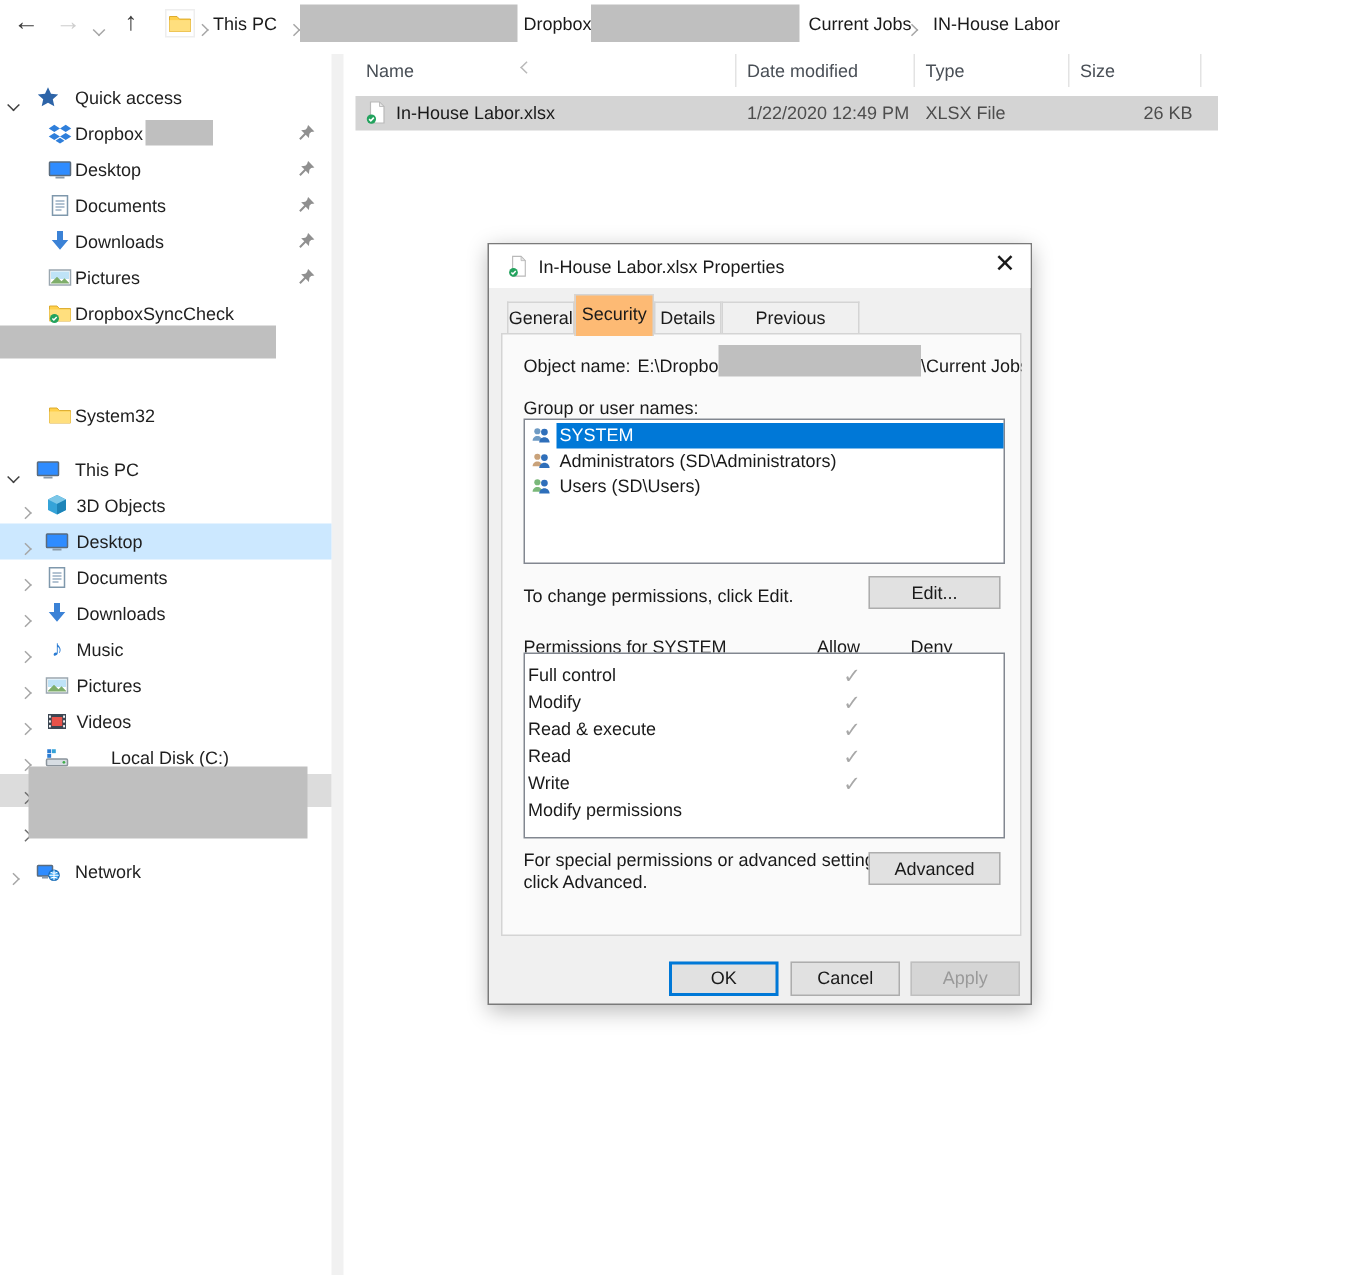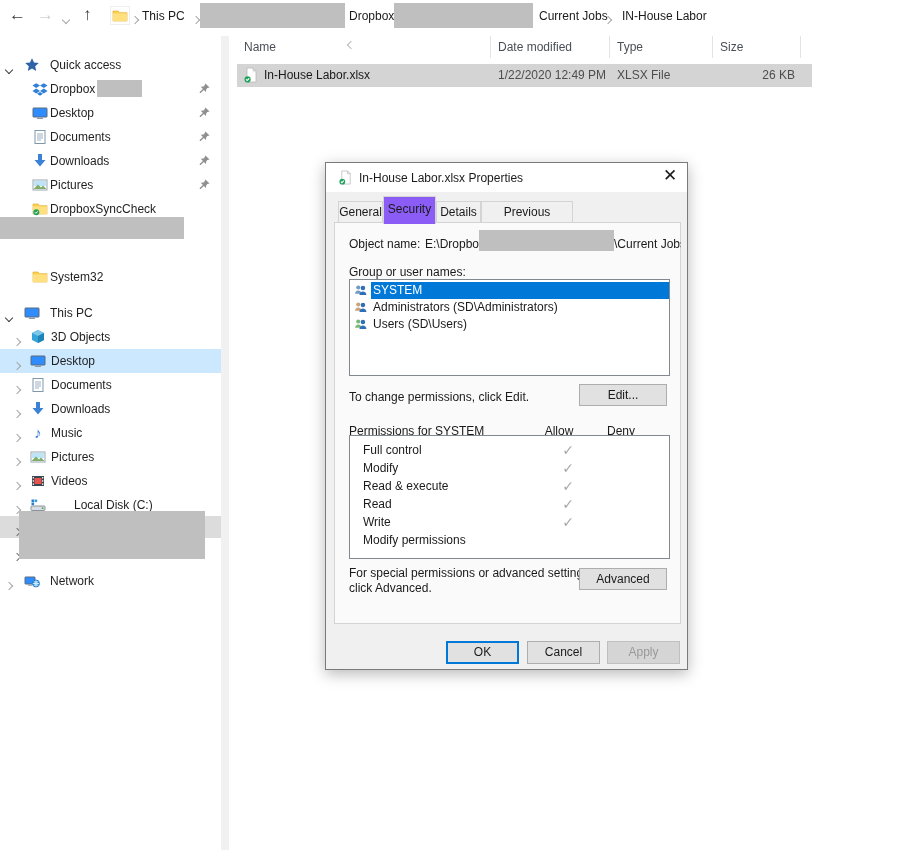--- a/index.html
+++ b/index.html
@@ -41,37 +41,37 @@
 
   
   #dlg { position:absolute; left:325px; top:162px; width:363px; height:508px;
     background:#f0f0f0; border:1px solid #7a7a7a; box-shadow:0 4px 14px rgba(0,0,0,.28); }
   .dlg-titlebar { position:absolute; left:0; top:0; width:100%; height:29px; background:#fff; }
   .dlg-title { position:absolute; left:33px; top:8px; }
   .dlg-close { position:absolute; right:0; top:0; width:34px; height:28px; text-align:center;
     font-size:17px; line-height:26px; color:#1a1a1a; cursor:default; }
   .tab { position:absolute; top:38px; height:22px; background:#f0f0f0; border:1px solid #d4d4d4;
     border-bottom:none; text-align:center; line-height:21px; cursor:default; }
-  .tab.active { top:33px; height:28px; background:#8b5cf6; line-height:24px; z-index:3; }
+  .tab.active { top:33px; height:28px; background:#fdba74; line-height:24px; z-index:3; }
   .panel { position:absolute; left:8px; top:59px; width:347px; height:402px;
     background:#fafafa; border:1px solid #d4d4d4; }
   .dlg-label { position:absolute; white-space:nowrap; }
   .listbox { position:absolute; left:22px; width:321px; background:#fff; border:1px solid #828790; }
   .li { position:relative; height:17px; line-height:17px; white-space:nowrap; }
   .li .pico { position:absolute; left:3px; top:1px; width:15px; height:15px; }
   .li .pico svg { width:15px; height:15px; display:block; }
   .li .ltext { position:absolute; left:23px; top:0; }
   .li.sel .lsel { position:absolute; left:21px; right:0; top:0; bottom:0; background:#0078d7; }
   .li.sel .ltext { color:#fff; z-index:1; }
   .btn { position:absolute; height:22px; background:#e1e1e1; border:1px solid #adadad;
     text-align:center; line-height:20px; cursor:default; }
   .btn.default { border:2px solid #0078d7; line-height:18px; }
   .btn.disabled { background:#d5d5d5; border-color:#bfbfbf; color:#9a9a9a; }
   .permrow { position:relative; height:18px; line-height:18px; }
-  .permrow .pname { position:absolute; left:13px;text-align:center; }
+  .permrow .pname { position:absolute; left:2px;text-align:center; }
   .permrow .pallow { position:absolute; left:198px; width:40px; text-align:center;
     color:#a8a8a8; font-size:14px; }
   .colhdr { position:absolute; width:44px; text-align:center; }
 </style>
 </head>
 <body>
 
 <div id="canvas">
 
   <div class="tb-ico" style="left:9px; top:5px;">←</div>

